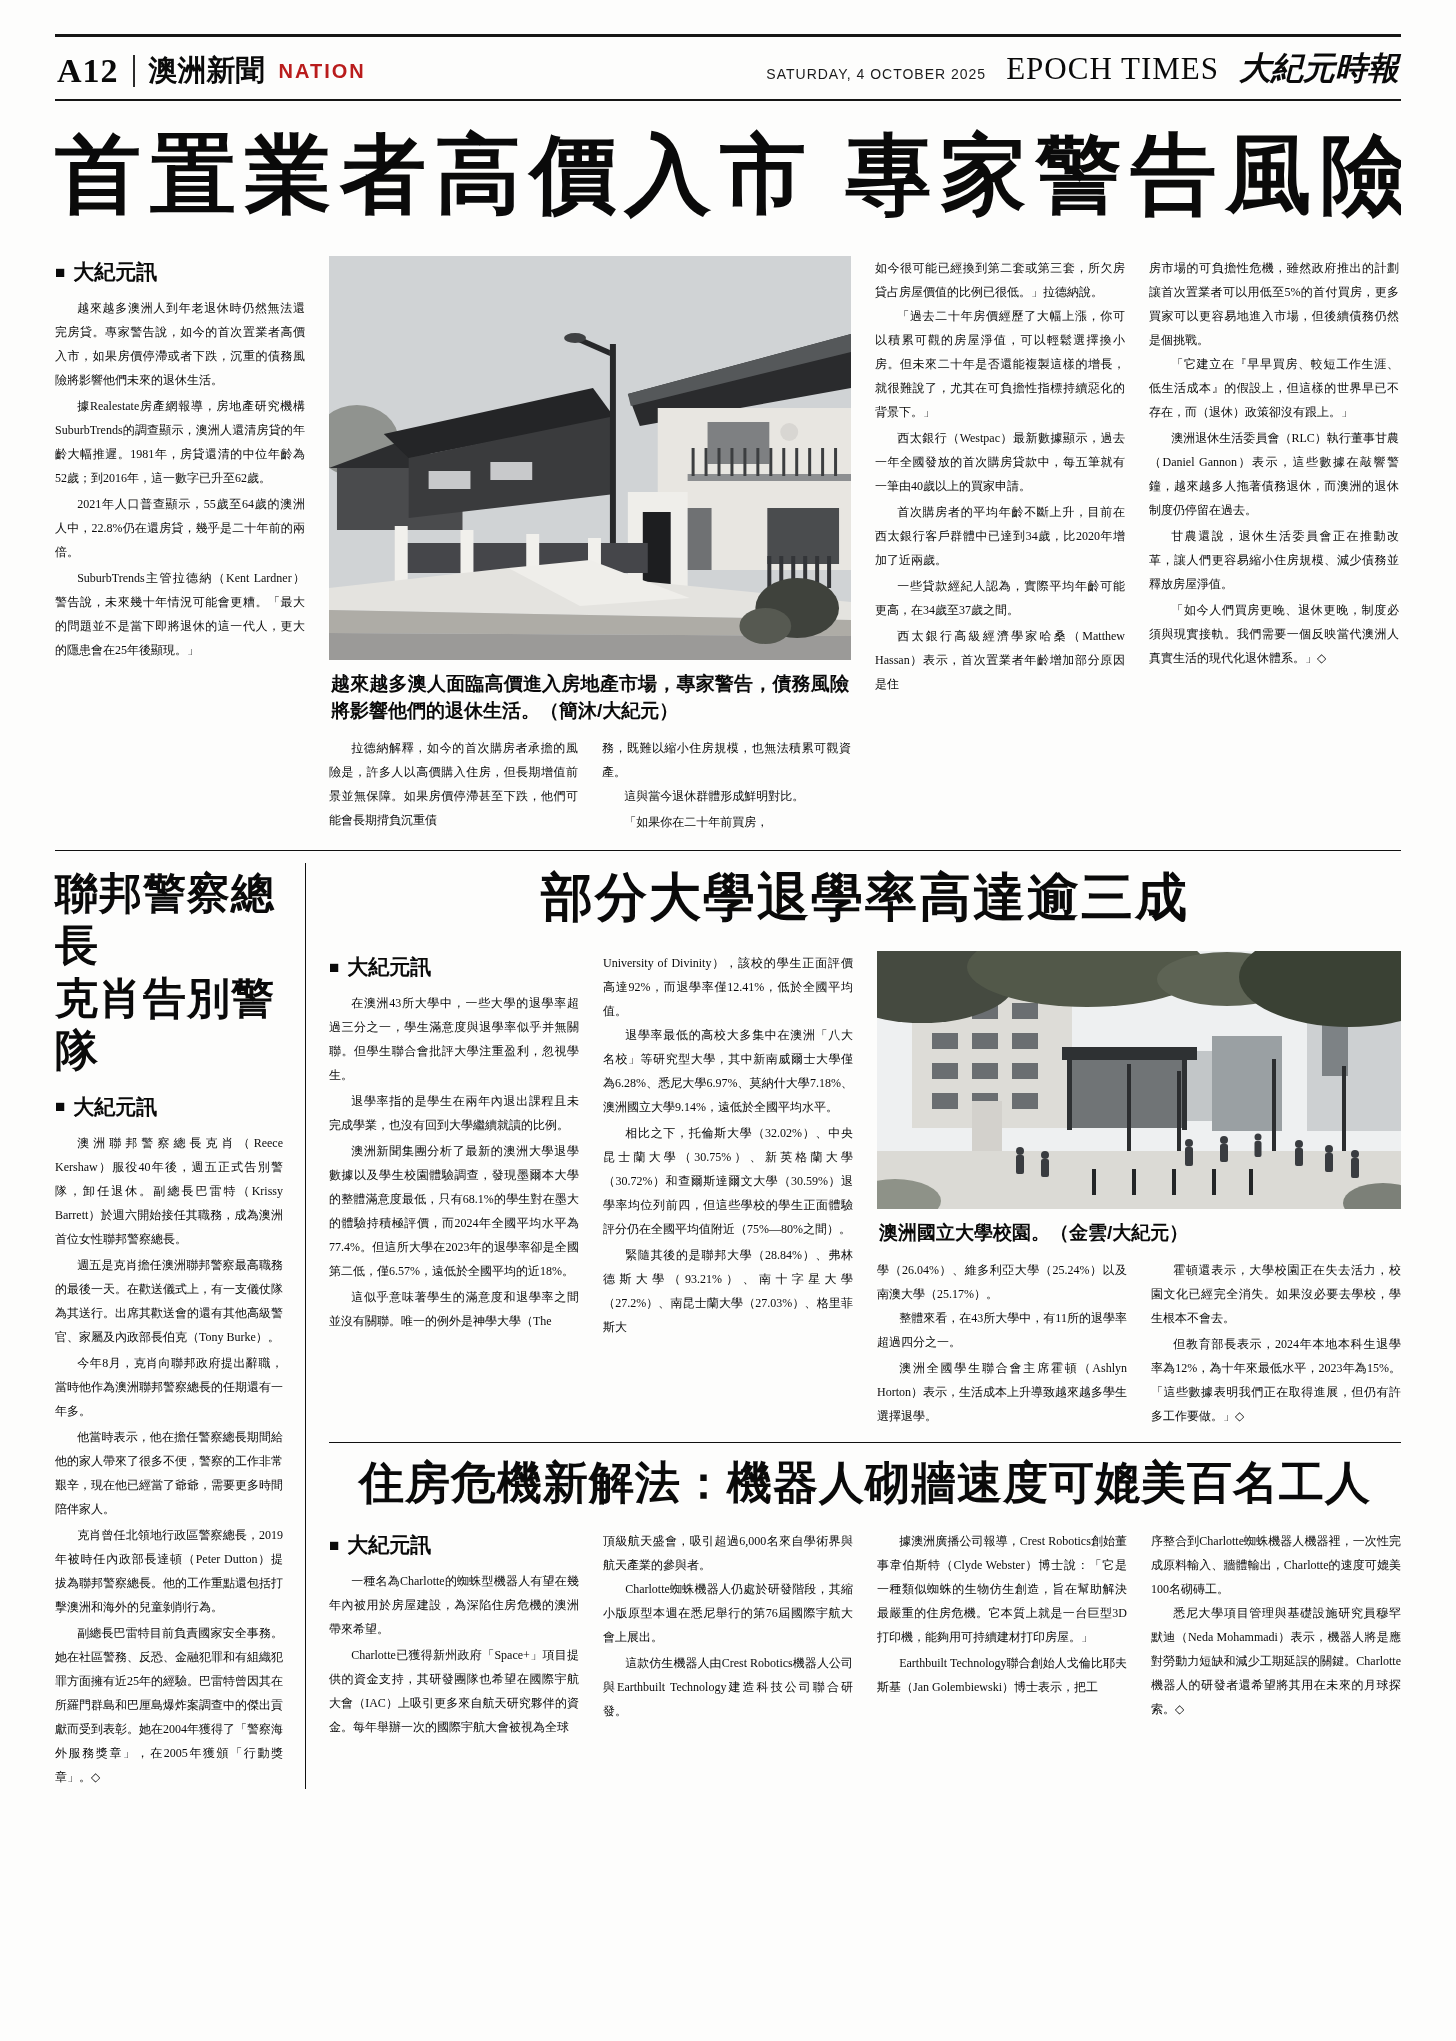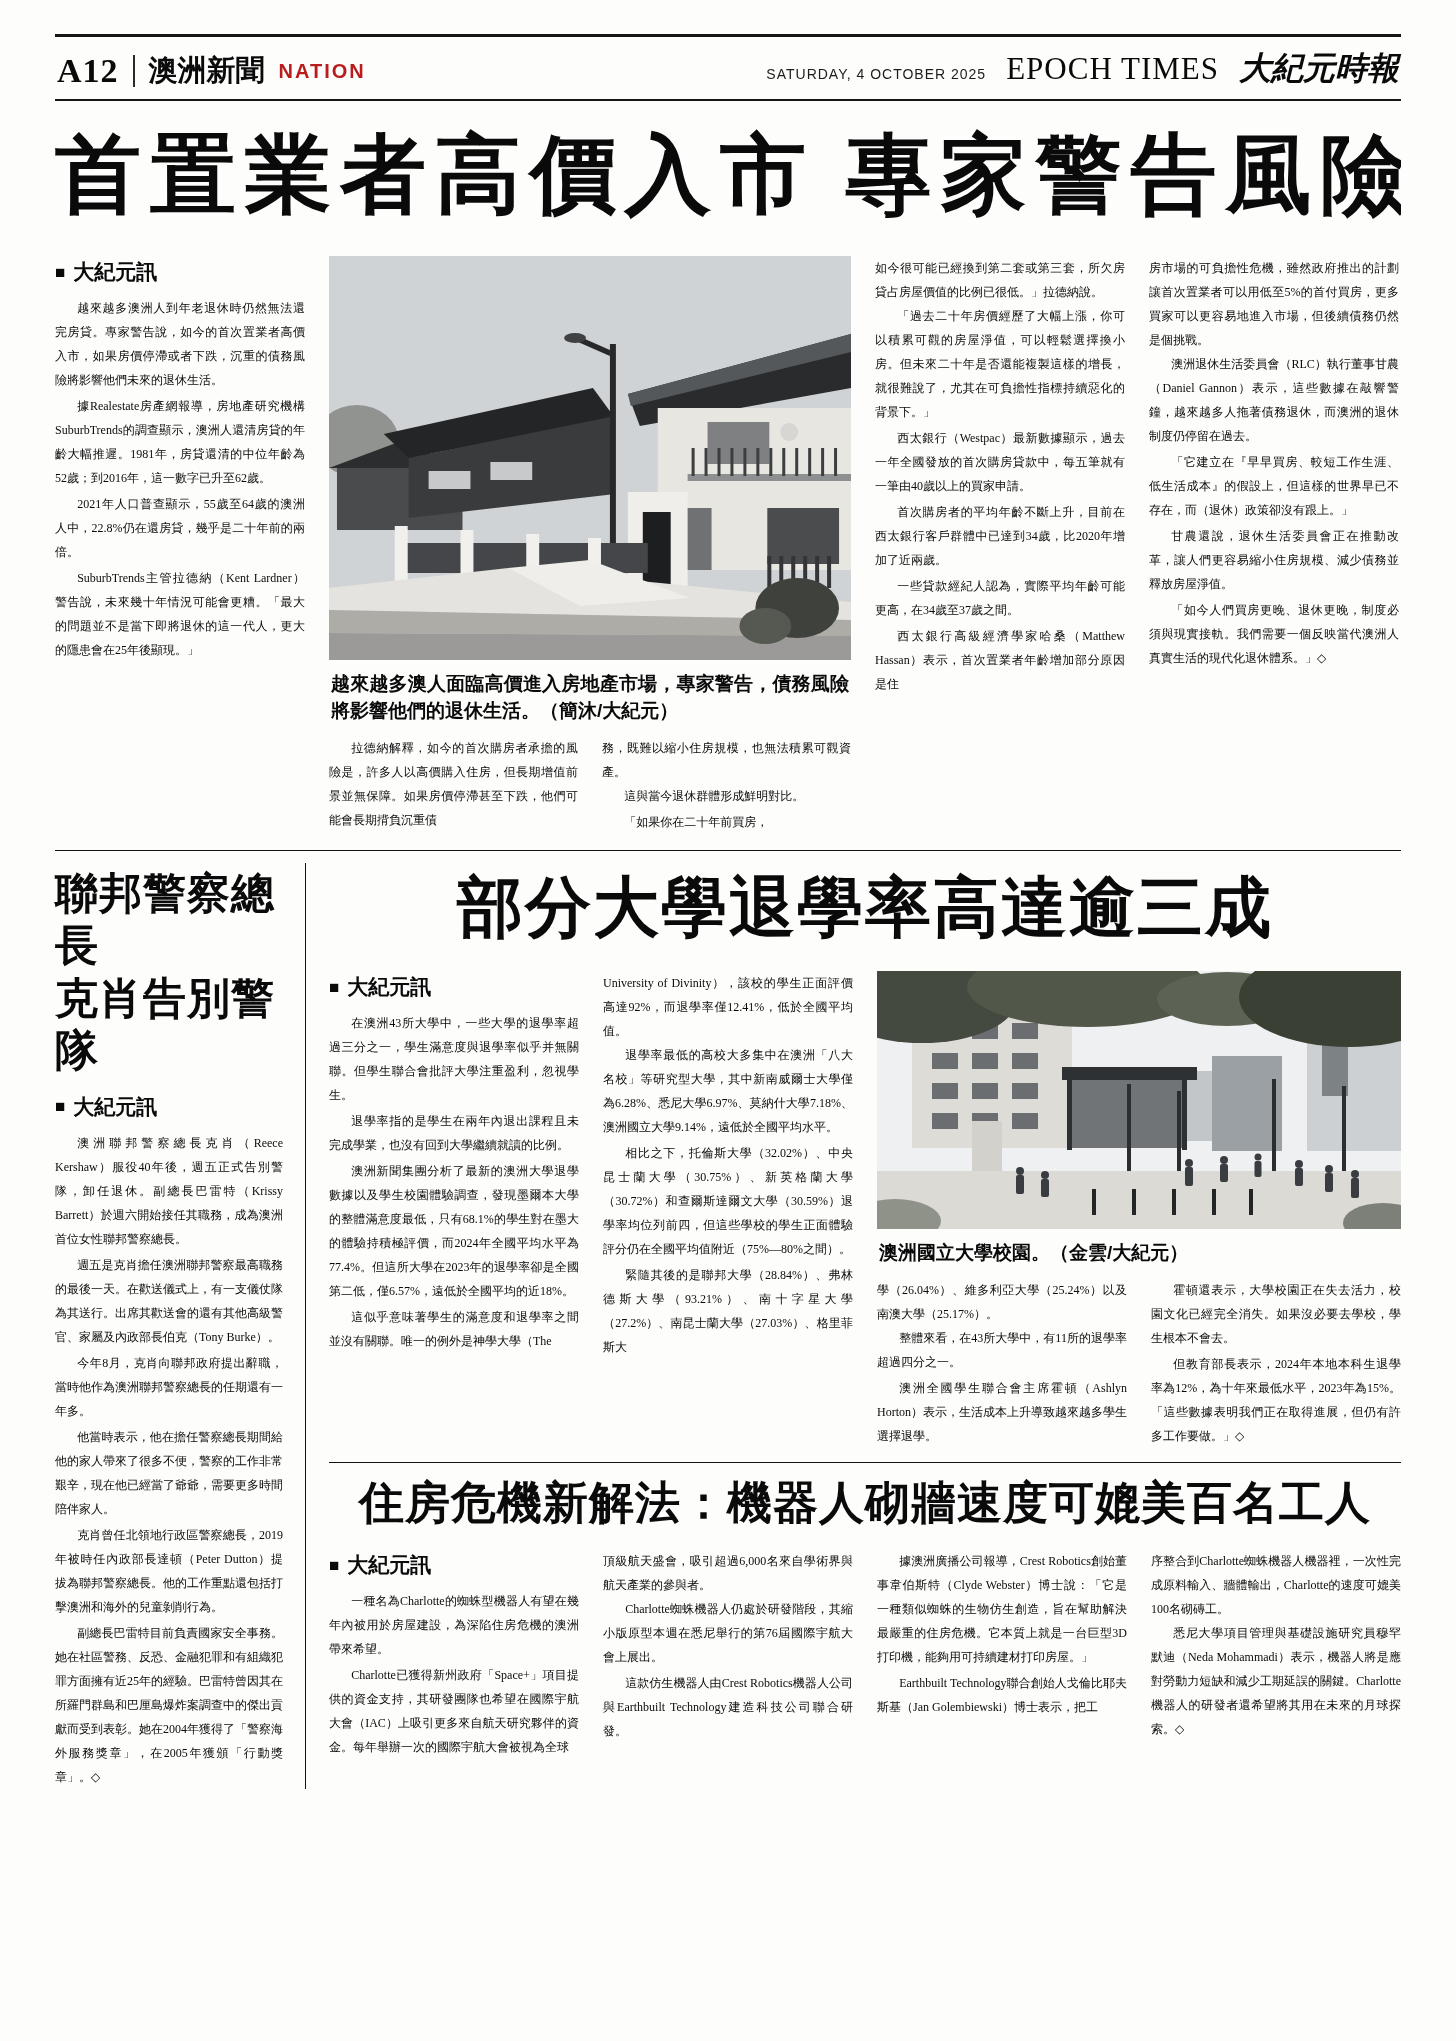--- a/index.html
+++ b/index.html
@@ -37,21 +37,21 @@
     white-space:nowrap;overflow:hidden;font-family:"Liberation Serif",serif;
   }
   .a1-body{display:grid;grid-template-columns:250px 522px 250px 250px;column-gap:24px;}
   .mid-two{display:grid;grid-template-columns:1fr 1fr;column-gap:24px;margin-top:2px;}
   .full-rule{border-top:1.5px solid #111;margin:16px 0 0 0;}
   
   .sec2{display:grid;grid-template-columns:250px 1fr;margin-top:12px;}
   .police{padding-right:22px;}
   .police h2{font-family:"Liberation Sans",sans-serif;font-size:43px;line-height:1.22;font-weight:900;margin:4px 0 16px 0;letter-spacing:1px;}
   .sec2-right{border-left:1.5px solid #111;padding-left:23px;min-width:0;}
-  .uni h2{font-family:Liberation Sans, sans-serif;font-size:66px;font-weight:900;text-align:center;margin:0 0 18px 0;letter-spacing:2px;white-space:nowrap;overflow:hidden;}
+  .uni h2{font-family:Liberation Sans, sans-serif;font-size:52px;font-weight:900;text-align:center;margin:0 0 18px 0;letter-spacing:2px;white-space:nowrap;overflow:hidden;}
   .uni-body{display:grid;grid-template-columns:250px 250px 1fr;column-gap:24px;}
   .rule2{border-top:1.5px solid #111;margin:14px 0 10px 0;}
   .robot h2{font-family:"Liberation Sans",sans-serif;font-size:45px;font-weight:900;text-align:center;margin:2px 0 16px 0;letter-spacing:1px;white-space:nowrap;overflow:hidden;}
   .robot-body{display:grid;grid-template-columns:repeat(4,1fr);column-gap:24px;}
   .colcell{min-width:0;}
 </style>
 </head>
 <body>
 
 <div class="page">
@@ -172,22 +172,22 @@
             <p class="para">「過去二十年房價經歷了大幅上漲，你可以積累可觀的房屋淨值，可以輕鬆選擇換小房。但未來二十年是否還能複製這樣的增長，就很難說了，尤其在可負擔性指標持續惡化的背景下。」</p>
             <p class="para">西太銀行（Westpac）最新數據顯示，過去一年全國發放的首次購房貸款中，每五筆就有一筆由40歲以上的買家申請。</p>
             <p class="para">首次購房者的平均年齡不斷上升，目前在西太銀行客戶群體中已達到34歲，比2020年增加了近兩歲。</p>
             <p class="para">一些貸款經紀人認為，實際平均年齡可能更高，在34歲至37歲之間。</p>
             <p class="para">西太銀行高級經濟學家哈桑（Matthew Hassan）表示，首次置業者年齡增加部分原因是住</p>
           </div>
       </div>
       <div class="colcell">
         <p class="para cont">房市場的可負擔性危機，雖然政府推出的計劃讓首次置業者可以用低至5%的首付買房，更多買家可以更容易地進入市場，但後續債務仍然是個挑戰。</p>
         <div>
+            <p class="para">「它建立在『早早買房、較短工作生涯、低生活成本』的假設上，但這樣的世界早已不存在，而（退休）政策卻沒有跟上。」</p>
             <p class="para">澳洲退休生活委員會（RLC）執行董事甘農（Daniel Gannon）表示，這些數據在敲響警鐘，越來越多人拖著債務退休，而澳洲的退休制度仍停留在過去。</p>
-            <p class="para">「它建立在『早早買房、較短工作生涯、低生活成本』的假設上，但這樣的世界早已不存在，而（退休）政策卻沒有跟上。」</p>
             <p class="para">甘農還說，退休生活委員會正在推動改革，讓人們更容易縮小住房規模、減少債務並釋放房屋淨值。</p>
             <p class="para">「如今人們買房更晚、退休更晚，制度必須與現實接軌。我們需要一個反映當代澳洲人真實生活的現代化退休體系。」◇</p>
           </div>
       </div>
     </div>
   </section>
 
   <div class="full-rule"></div>
 
   <div class="sec2">

